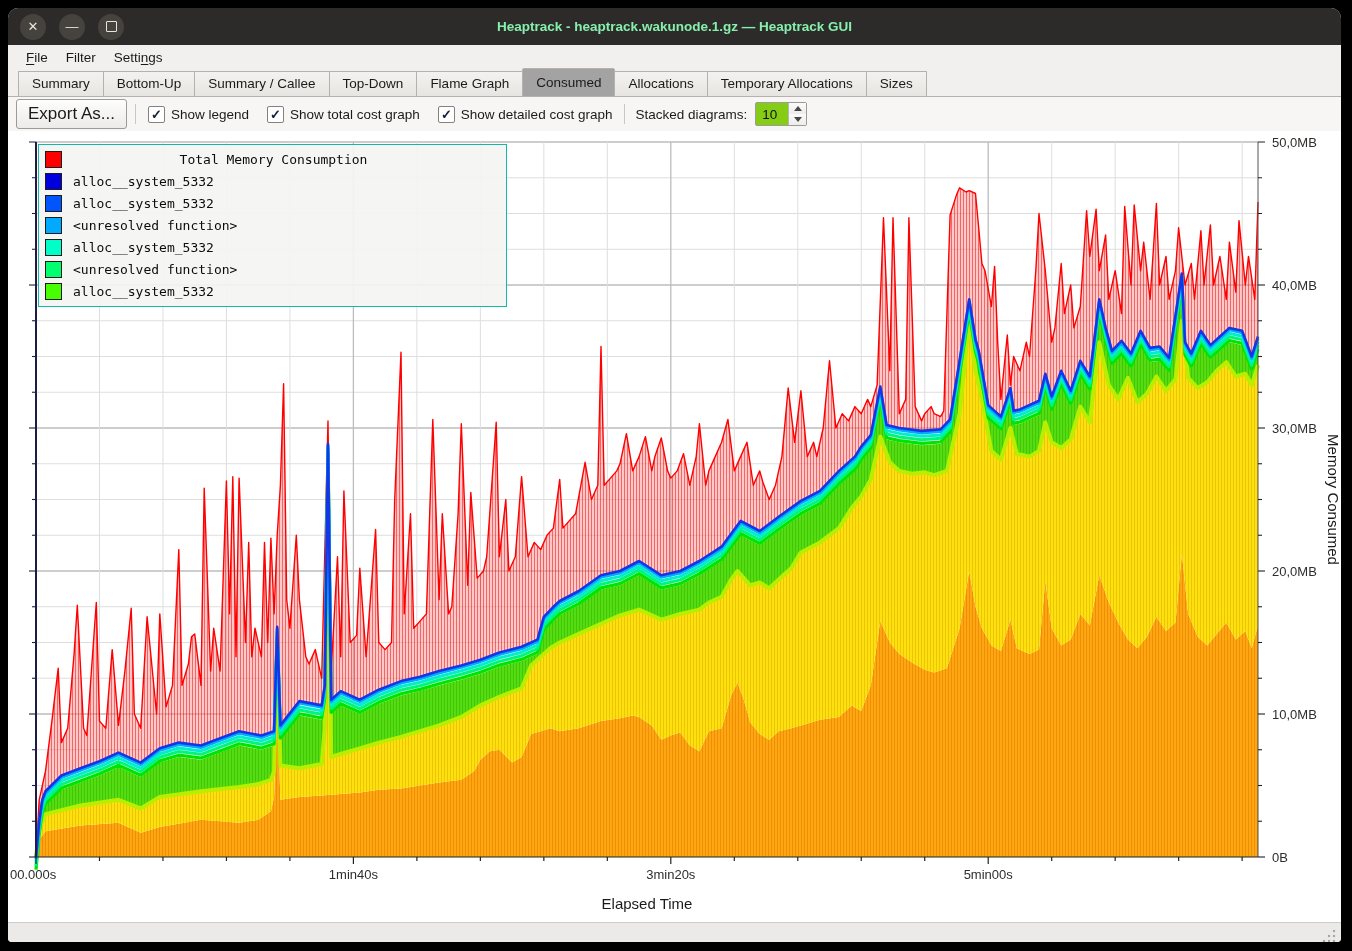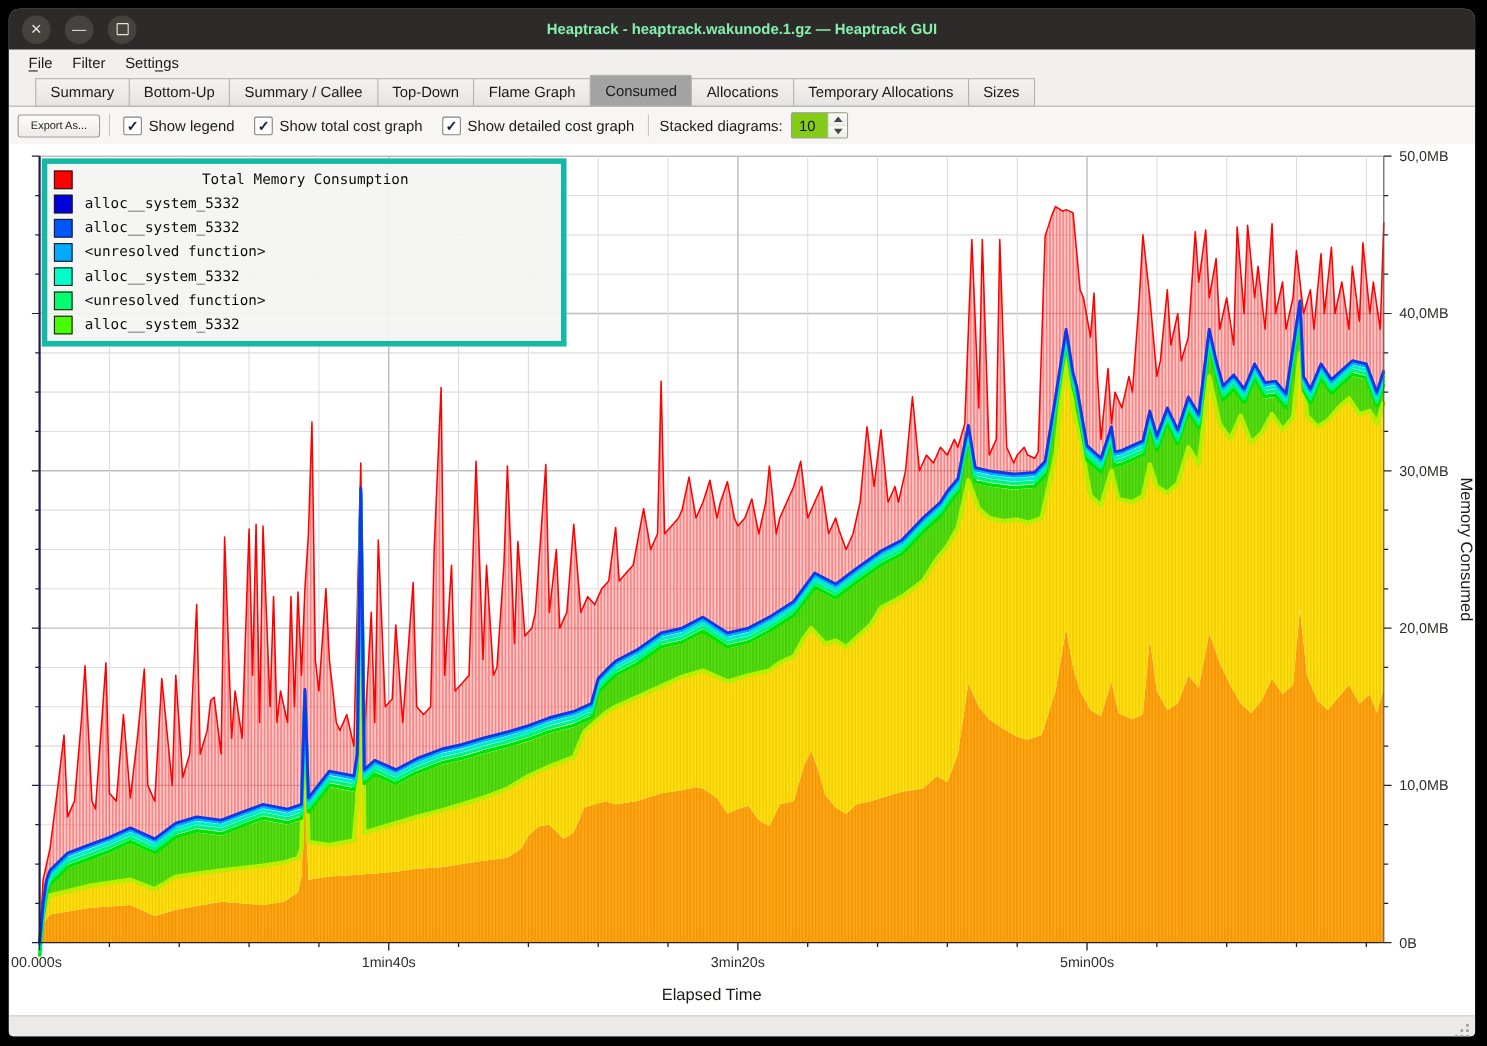--- a/index.html
+++ b/index.html
@@ -11,46 +11,46 @@
   .winbtn{width:26px;height:26px;border-radius:50%;background:#46433f;color:#e6e4e1;display:flex;
     align-items:center;justify-content:center;font-size:13px;margin-left:13px;cursor:default;line-height:1;}
   .winbtn:first-child{margin-left:12px;}
   .winbtn .sq{width:9px;height:9px;border:1.5px solid #e6e4e1;border-radius:1px;display:block;}
   .title-text{position:absolute;left:0;right:0;text-align:center;color:#86efac;font-weight:bold;font-size:13.5px;pointer-events:none;}
   
   .menubar{height:24px;background:#f1f0ee;display:flex;align-items:center;padding-left:9px;flex:0 0 auto;}
   .menu-item{font-size:13.5px;color:#1b1a19;padding:2px 9px;border-radius:2px;}
   .menu-item u{text-decoration:underline;text-underline-offset:2px;}
   
-  .tabbar{height:28px;background:#f1f0ee;display:flex;align-items:flex-end;padding-left:24px;position:relative;flex:0 0 auto;}
+  .tabbar{height:28px;background:#f1f0ee;display:flex;align-items:flex-end;padding-left:10px;position:relative;flex:0 0 auto;}
   .tabbar::after{content:"";position:absolute;left:0;right:0;bottom:0;height:1px;background:#b4b2af;}
   .tab{font-size:13.5px;color:#1b1a19;padding:4px 13px 5px 13px;background:linear-gradient(#f3f2f0,#e7e5e2);
     border:1px solid #b4b2af;border-right-width:0;position:relative;z-index:1;white-space:nowrap;}
   .tab:last-of-type{border-right-width:1px;}
   .tab.active{background:#a3a3a3;z-index:3;padding-top:6px;padding-bottom:6px;border-right-width:1px;border-top-left-radius:2px;border-top-right-radius:2px;}
   .tab.active + .tab{border-left-width:0;}
   
   .toolbar{height:34px;background:#f7f6f5;display:flex;align-items:center;padding-left:8px;gap:8px;flex:0 0 auto;}
-  .btn{font-size:10px;color:#1b1a19;padding:4px 11px;border:1px solid #9d9b98;border-radius:3px;
+  .btn{font-size:17px;color:#1b1a19;padding:4px 11px;border:1px solid #9d9b98;border-radius:3px;
     background:linear-gradient(#fdfdfd,#ecebe9);}
   .tsep{width:1px;height:20px;background:#c9c7c4;}
   .chk{display:flex;align-items:center;gap:6px;font-size:13.5px;color:#1b1a19;padding:0 4px;}
   .chk .box{width:15px;height:15px;border:1px solid #84827f;border-radius:2px;background:#fff;
     display:flex;align-items:center;justify-content:center;font-size:13px;color:#14213c;font-weight:bold;line-height:1;}
   .spin-label{font-size:13.5px;color:#1b1a19;margin-left:2px;}
   .spin{display:flex;border:1px solid #9d9b98;border-radius:2px;background:#84cc16;height:22px;}
   .spin .val{width:26px;display:flex;align-items:center;justify-content:flex-start;padding-left:6px;font-size:13.5px;color:#111;}
   .spin .arrows{width:17px;border-left:1px solid #b7b5b2;display:flex;flex-direction:column;}
   .spin .arrows div{flex:1;display:flex;align-items:center;justify-content:center;background:linear-gradient(#fbfbfa,#ececea);}
   .tri-up{width:0;height:0;border-left:4px solid transparent;border-right:4px solid transparent;border-bottom:5px solid #4a4846;}
   .tri-dn{width:0;height:0;border-left:4px solid transparent;border-right:4px solid transparent;border-top:5px solid #4a4846;}
   
   .chartwrap{position:relative;background:#ffffff;flex:1 1 auto;}
   .legend{position:absolute;left:30px;top:13px;width:467px;background:rgba(244,244,243,0.92);
-    border:5px solid #14b8a6;font-family:"DejaVu Sans Mono",monospace;font-size:13px;color:#0c0c0c;padding:3px 0 4px 0;z-index:5;}
+    border:1px solid #14b8a6;font-family:"DejaVu Sans Mono",monospace;font-size:13px;color:#0c0c0c;padding:3px 0 4px 0;z-index:5;}
   .lrow{display:flex;align-items:center;height:22px;padding:0 6px;}
   .lrow .sw{width:15px;height:15px;border:1px solid #1c1c1c;margin-right:11px;flex:0 0 auto;}
   .lrow.ltitle .txt{flex:1;text-align:center;margin-right:26px;}
   
   .statusbar{height:24px;background:#eceae8;border-top:1px solid #cfcdca;position:relative;flex:0 0 auto;}
   .grip{position:absolute;right:5px;bottom:4px;width:14px;height:14px;
     background:
       radial-gradient(circle at 12px 12px,#a8a6a3 1.3px,transparent 1.6px),
       radial-gradient(circle at 12px 7px ,#a8a6a3 1.3px,transparent 1.6px),
       radial-gradient(circle at 7px 12px ,#a8a6a3 1.3px,transparent 1.6px),

